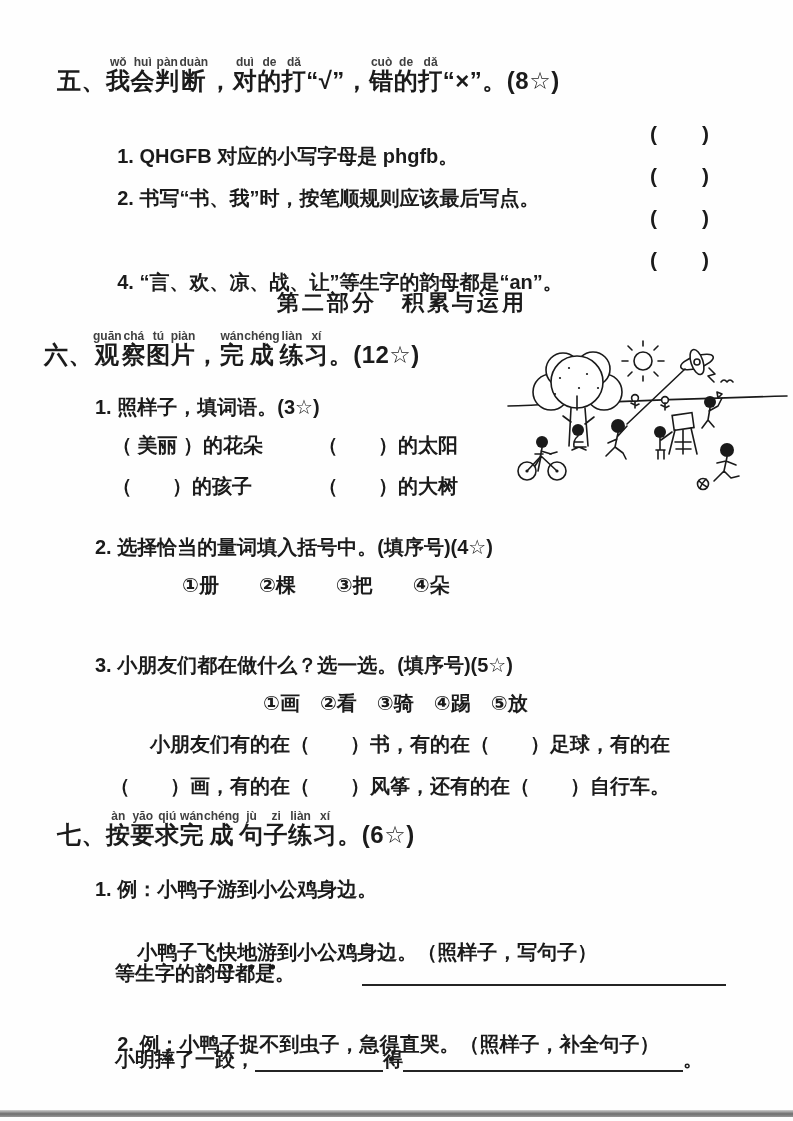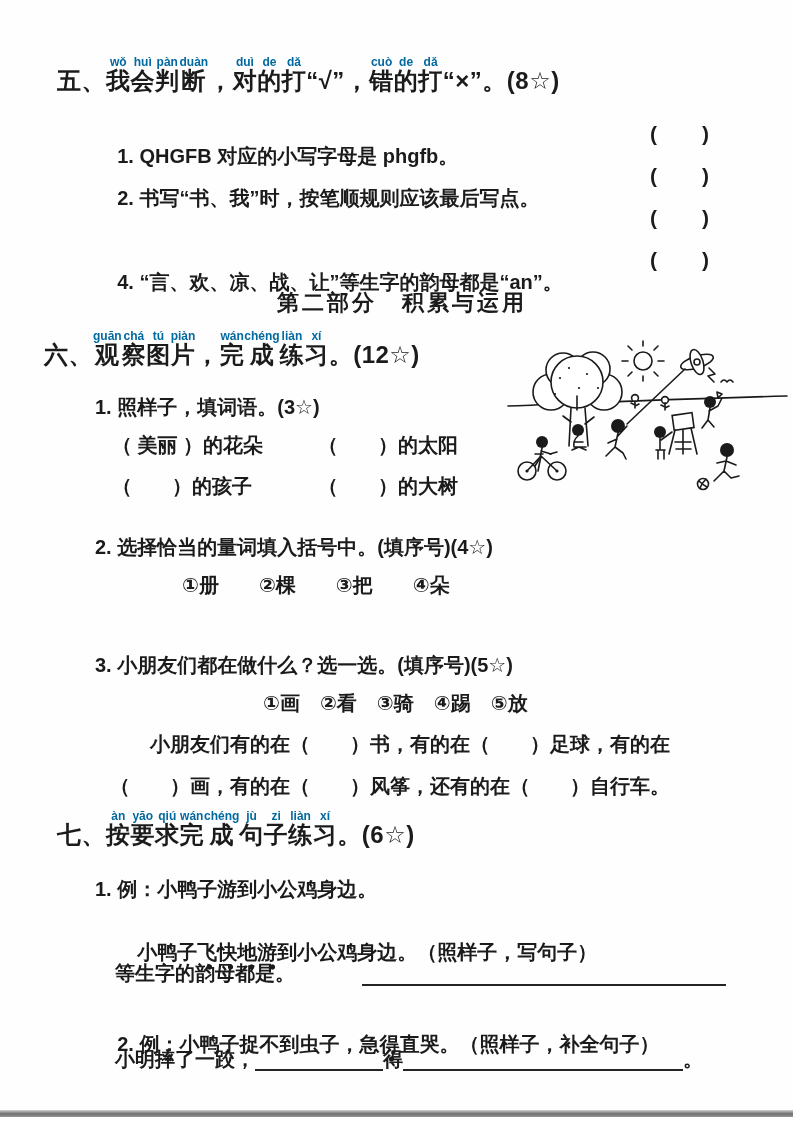--- a/index.html
+++ b/index.html
@@ -4,32 +4,32 @@
 <style>
   html,body{margin:0;padding:0;background:#e8e8e8;}
   .page{
     position:relative;width:793px;height:1121px;margin:0 auto;
     background:#fefefe;color:#1b1b1b;overflow:hidden;
     font-family:"Liberation Sans","DejaVu Sans",sans-serif;
   }
   .abs{position:absolute;white-space:pre;}
   .sec-head{font-size:24px;font-weight:700;letter-spacing:.5px;}
   .sec-head ruby{ruby-position:over;}
-  .sec-head rt{font-size:12px;font-weight:600;letter-spacing:0;color:#0369a1;}
+  .sec-head rt{font-size:12px;font-weight:600;letter-spacing:0;color:#404040;}
   .body-t{font-size:20px;font-weight:700;}
   .tf-item{font-size:20px;font-weight:700;}
   .part-title{font-size:22px;font-weight:800;letter-spacing:3px;}
   .ans-paren{font-size:21px;font-weight:700;letter-spacing:1px;}
   .emph{
     background-image:radial-gradient(circle,#1b1b1b 2.2px,rgba(0,0,0,0) 3px);
     background-size:21px 8px;background-repeat:repeat-x;background-position:2px bottom;
     padding-bottom:8px;
   }
   .uline{position:absolute;border-bottom:2px solid #242424;height:0;}
-  .fill-row{display:flex;align-items:flex-start;white-space:pre;}
+  .fill-row{display:flex;align-items:center;white-space:pre;}
   .blank{display:inline-block;border-bottom:2px solid #242424;height:1.15em;}
   .bottom-strip{
     position:absolute;left:0;width:793px;top:1110px;height:7px;
     background:linear-gradient(to bottom,#cfcfcf,#6e6e6e 55%,#979797);
   }
   .illus{position:absolute;left:505px;top:338px;width:285px;height:172px;}
   .illus svg{width:100%;height:100%;}
   .ink{stroke:#1a1a1a;fill:none;stroke-width:1.6;stroke-linecap:round;stroke-linejoin:round;}
   .ink-fill{fill:#1a1a1a;stroke:none;}
   .ink-white{stroke:#1a1a1a;fill:#fff;stroke-width:1.6;}

